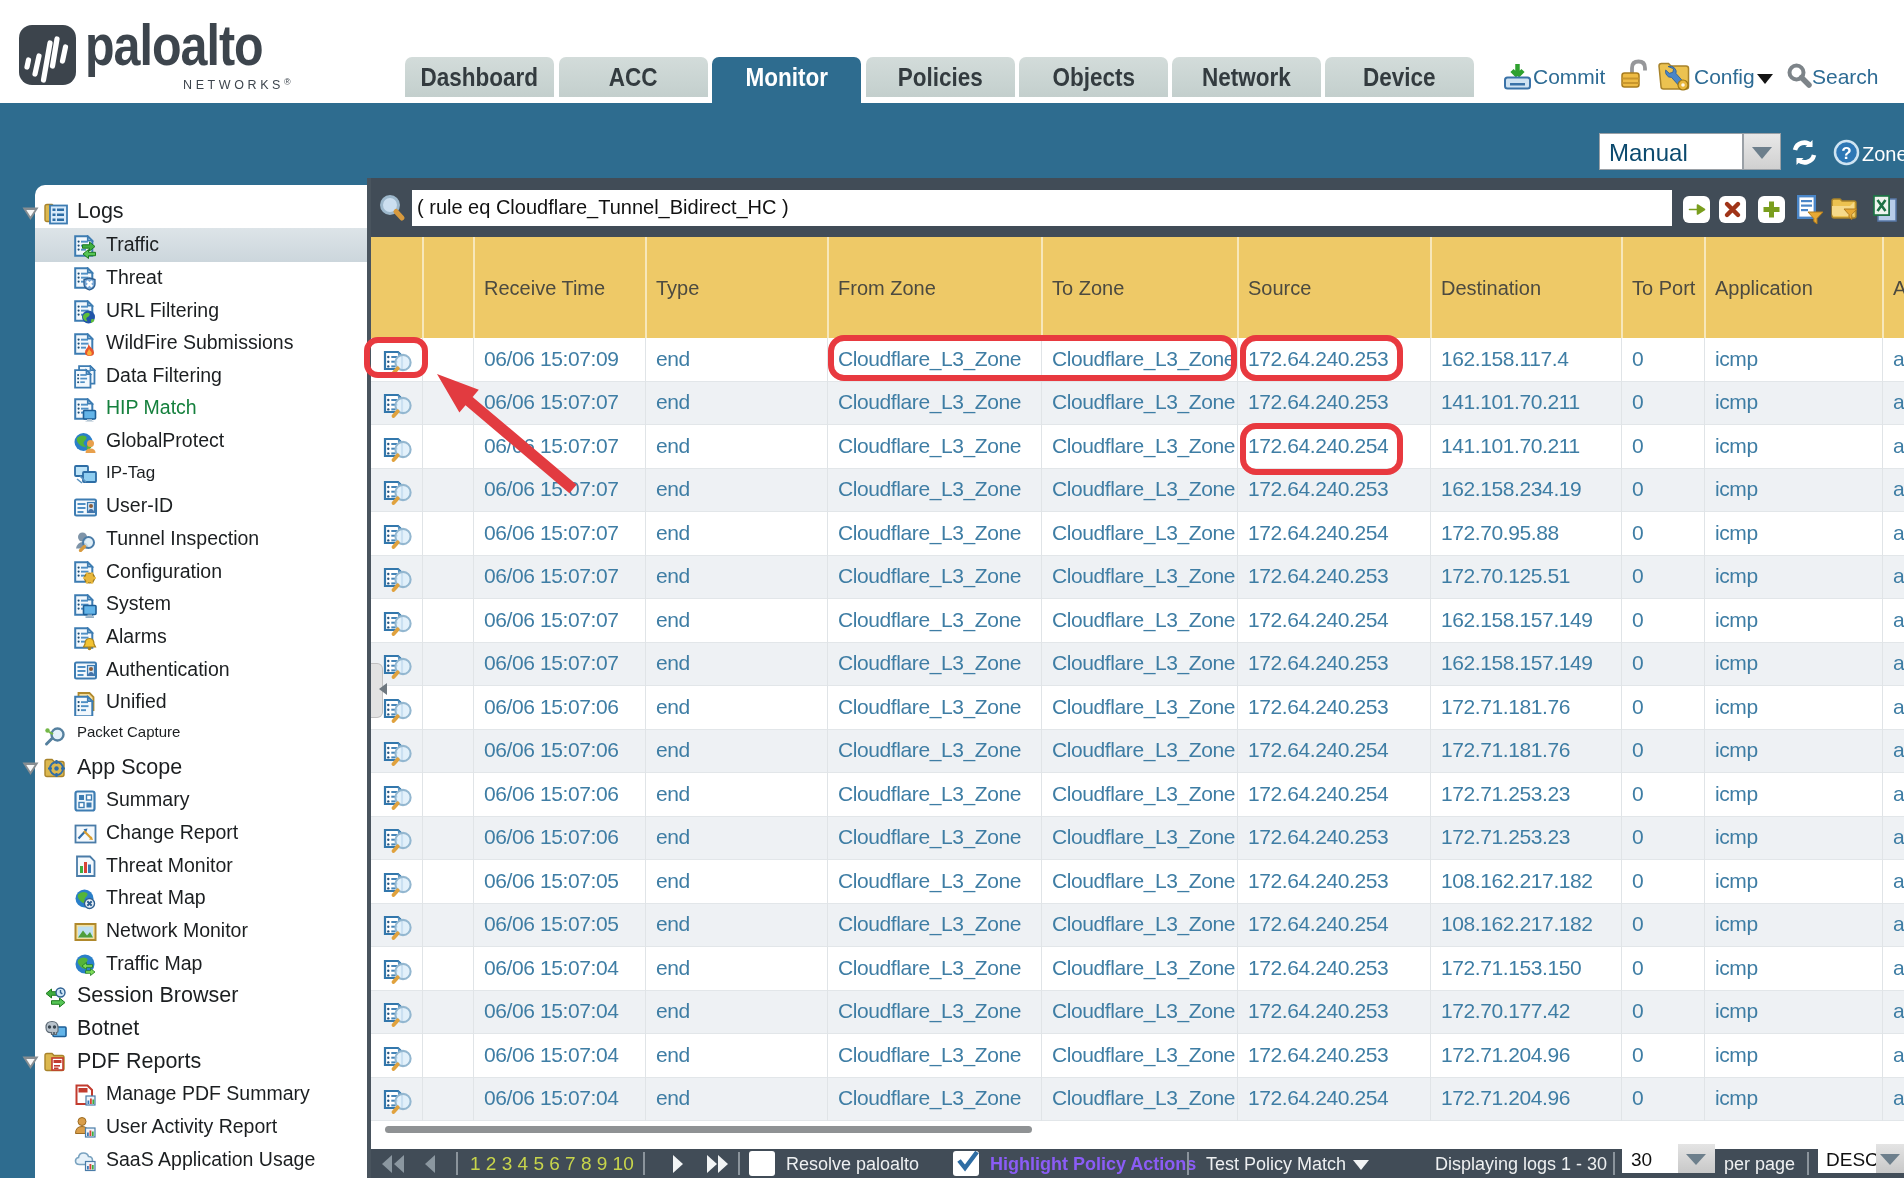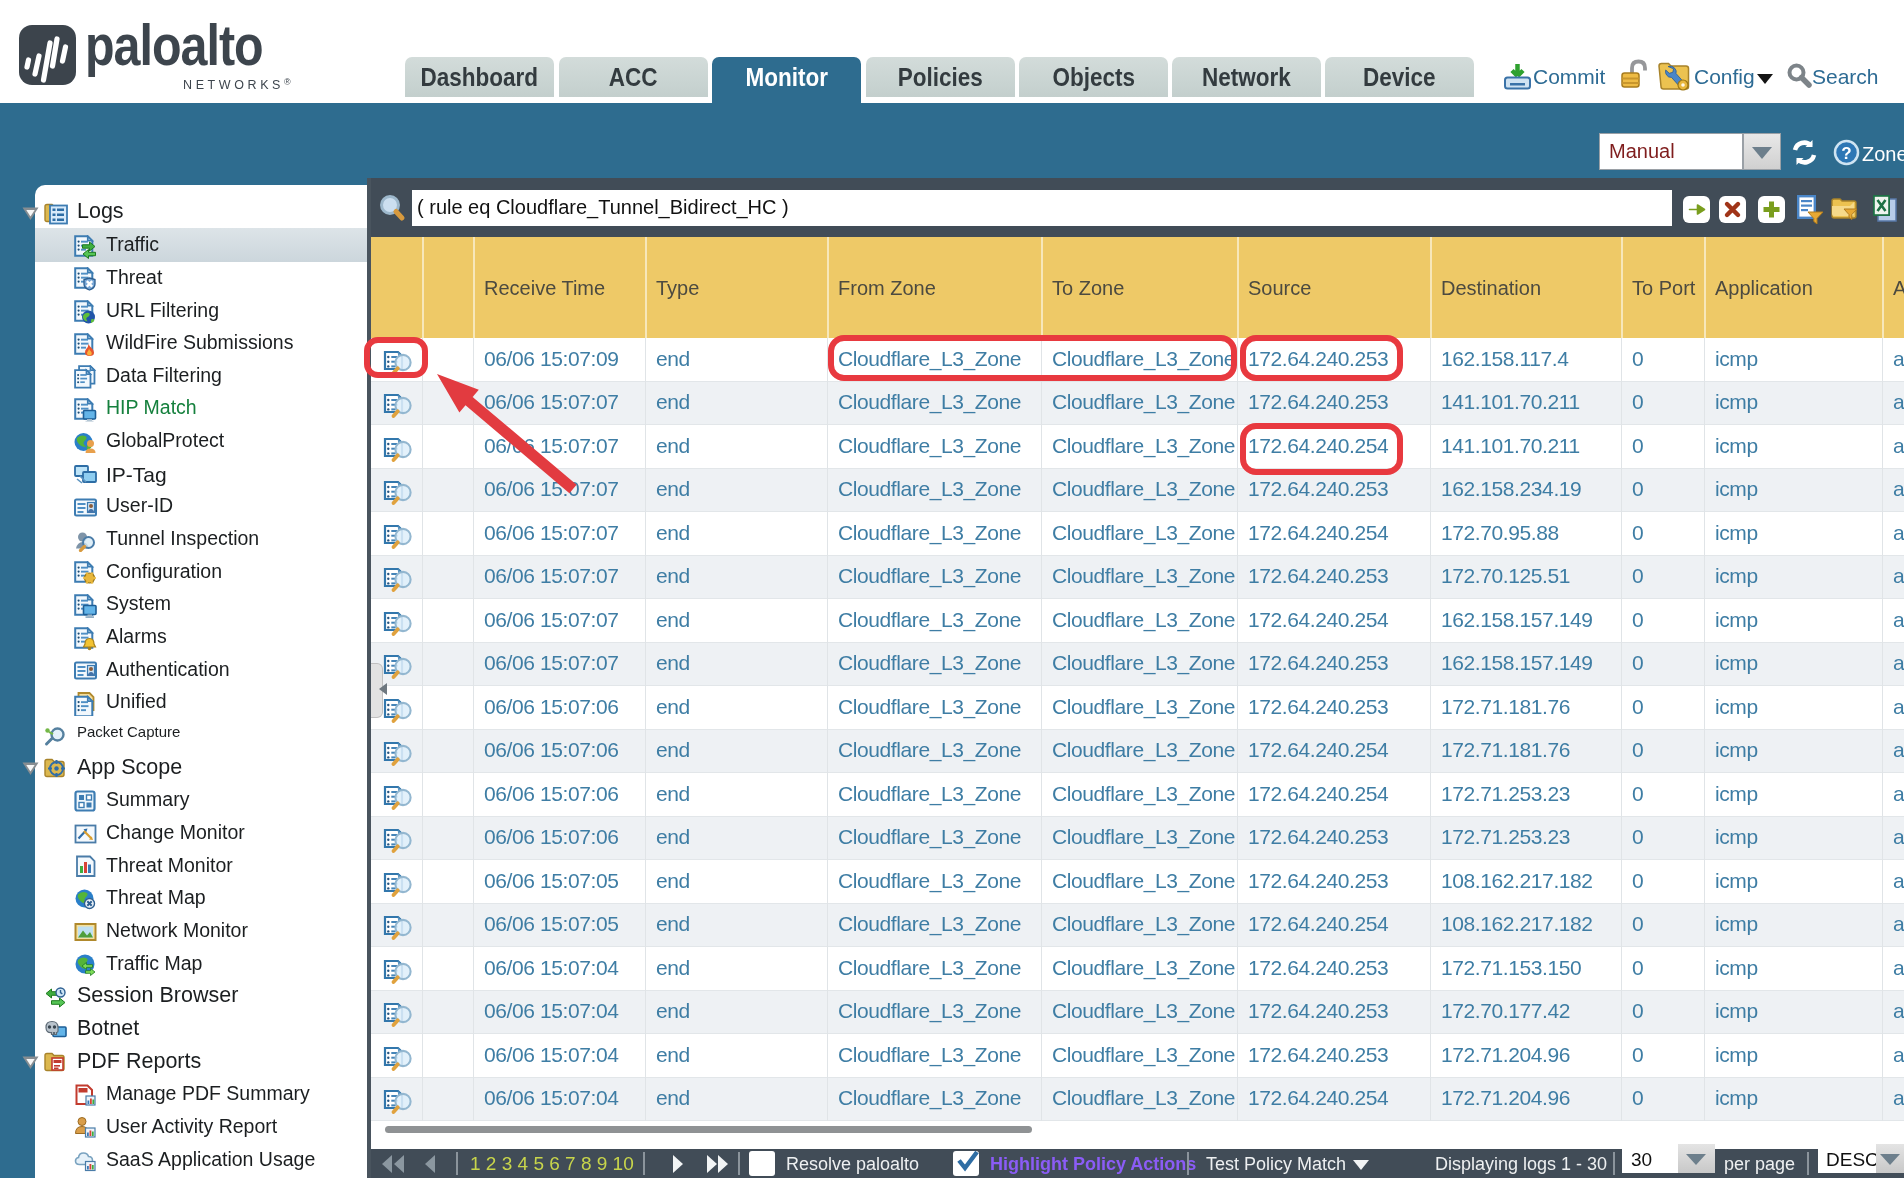--- a/index.html
+++ b/index.html
@@ -42,21 +42,21 @@
   </svg>
 <div style="position:absolute;left:1694px;top:66px;font-size:21px;line-height:1;color:#2d6b94">Config</div>
 <div style="position:absolute;left:1757px;top:74px;width:0;height:0;border:8px solid transparent;border-top:10px solid #141414"></div>
 <svg style="position:absolute;left:1786px;top:62px" width="26" height="27" viewBox="0 0 26 27">
     <circle cx="10.5" cy="10.5" r="7" fill="none" stroke="#7d8489" stroke-width="4"></circle>
     <path d="M15.5 15.5 l7.5 7.5" stroke="#7d8489" stroke-width="5.5" stroke-linecap="round"></path>
   </svg>
 <div style="position:absolute;left:1812px;top:66px;font-size:21px;line-height:1;color:#2d6b94">Search</div>
 <div style="position:absolute;left:0;top:103px;width:1904px;height:75px;background:#2e6c8f"></div>
 <div style="position:absolute;left:1599px;top:133px;width:144px;height:37px;background:#fff;border:1px solid #9aa0a6;box-sizing:border-box"></div>
-<div style="position:absolute;left:1609px;top:141px;font-size:20px;line-height:1;color:#7f1d1d">Manual</div>
+<div style="position:absolute;left:1609px;top:141px;font-size:24px;line-height:1;color:#0c4a6e">Manual</div>
 <div style="position:absolute;left:1743px;top:133px;width:38px;height:37px;background:linear-gradient(#e8e8e8,#d0d0d0);border:1px solid #9aa0a6;box-sizing:border-box"></div>
 <div style="position:absolute;left:1752px;top:147px;width:0;height:0;border:10px solid transparent;border-top:12px solid #6d7f8c"></div>
 <svg style="position:absolute;left:1791px;top:139px" width="27" height="27" viewBox="0 0 27 27">
     <path d="M4 11 a9.5 9.5 0 0 1 16 -4.5" fill="none" stroke="#fff" stroke-width="4.5"></path>
     <path d="M21.5 1 v7 h-7z" fill="#fff"></path>
     <path d="M23 16 a9.5 9.5 0 0 1 -16 4.5" fill="none" stroke="#fff" stroke-width="4.5"></path>
     <path d="M5.5 26 v-7 h7z" fill="#fff"></path>
   </svg>
 <svg style="position:absolute;left:1833px;top:139px" width="27" height="27" viewBox="0 0 27 27">
     <circle cx="13.5" cy="13.5" r="11.5" fill="#2d77b5" stroke="#cfe4f2" stroke-width="2.5"></circle>
@@ -864,21 +864,21 @@
       <path d="M13.5 13.5 q3 -0.5 4.5 1.5 q-1.5 3.5 -5 4 q-1 -2.5 0.5 -5.5z" fill="#54b438"></path>
       <circle cx="16.5" cy="12.5" r="3.5" fill="#e8a04c"></circle>
       <path d="M11.5 22 q0 -4.5 5 -4.5 q5 0 5 4.5 z" fill="#e8a04c"></path>
     </svg>
     <div style="position:absolute;left:71px;top:246.1px;font-size:19.5px;line-height:1;color:#1b1e20;white-space:nowrap">GlobalProtect</div>
     <svg style="position:absolute;left:39px;top:278.28px" width="23" height="23" viewBox="0 0 23 23">
       <rect x="1" y="3" width="13" height="10" rx="1" fill="#bee4f8" stroke="#2d6da5" stroke-width="1.8"></rect>
       <rect x="9" y="9" width="13" height="10" rx="1" fill="#8ecdf0" stroke="#2d6da5" stroke-width="1.8"></rect>
       <path d="M3 16 l5 4 M6 13 l6 6" stroke="#5a93c0" stroke-width="1.6"></path>
     </svg>
-    <div style="position:absolute;left:71px;top:278.8px;font-size:21px;line-height:1;color:#1b1e20;white-space:nowrap">IP-Tag</div>
+    <div style="position:absolute;left:71px;top:278.8px;font-size:17px;line-height:1;color:#1b1e20;white-space:nowrap">IP-Tag</div>
     <svg style="position:absolute;left:39px;top:310.93999999999994px" width="23" height="23" viewBox="0 0 23 23">
       <rect x="1" y="3.5" width="21" height="16" rx="1.5" fill="#f4f9fd" stroke="#3d7cb2" stroke-width="2"></rect>
       <rect x="3.5" y="7" width="8" height="2" fill="#4f8fc4"></rect>
       <rect x="3.5" y="11" width="8" height="2" fill="#4f8fc4"></rect>
       <rect x="3.5" y="15" width="6" height="2" fill="#4f8fc4"></rect>
       <rect x="13.5" y="6.5" width="7" height="10" fill="#cfe4f4" stroke="#3d7cb2" stroke-width="1.2"></rect>
       <circle cx="17" cy="10" r="2" fill="#8a5d3b"></circle>
       <path d="M13.8 16.5 q0.5 -3.5 3.2 -3.5 q2.7 0 3.2 3.5z" fill="#4472a8"></path>
     </svg>
     <div style="position:absolute;left:71px;top:311.4px;font-size:19.5px;line-height:1;color:#1b1e20;white-space:nowrap">User-ID</div>
@@ -995,21 +995,21 @@
       <rect x="12.5" y="12.5" width="5" height="5" fill="#3d7cb2"></rect>
     </svg>
     <div style="position:absolute;left:71px;top:605.3px;font-size:19.5px;line-height:1;color:#1b1e20;white-space:nowrap">Summary</div>
     <svg style="position:absolute;left:39px;top:637.54px" width="23" height="22" viewBox="0 0 23 22">
       <rect x="1.5" y="2.5" width="20" height="17" fill="#f4f9fd" stroke="#4a7ca8" stroke-width="1.8"></rect>
       <path d="M4.5 15.5 l7 -7.5" stroke="#2f6da8" stroke-width="2.2"></path>
       <path d="M13.5 5.5 l-4 0.8 l2.7 3z" fill="#2f6da8"></path>
       <path d="M10 8 l7 7" stroke="#d99e2e" stroke-width="2.2"></path>
       <path d="M19 17 l-4 -0.6 l2.8 -3z" fill="#d99e2e"></path>
     </svg>
-    <div style="position:absolute;left:71px;top:638.0px;font-size:19.5px;line-height:1;color:#1b1e20;white-space:nowrap">Change Monitor</div>
+    <div style="position:absolute;left:71px;top:638.0px;font-size:19.5px;line-height:1;color:#1b1e20;white-space:nowrap">Change Report</div>
     <svg style="position:absolute;left:39px;top:670.1999999999999px" width="23" height="23" viewBox="0 0 23 23">
       <path d="M3 1.5 h13 l4.5 4.5 v15 h-17.5z" fill="#f4f9fd" stroke="#4a7ca8" stroke-width="1.8"></path>
       <rect x="6" y="11" width="3" height="7" fill="#3fae3f"></rect>
       <rect x="10" y="7" width="3" height="11" fill="#d84338"></rect>
       <rect x="14" y="9.5" width="3" height="8.5" fill="#3a78b5"></rect>
     </svg>
     <div style="position:absolute;left:71px;top:670.7px;font-size:19.5px;line-height:1;color:#1b1e20;white-space:nowrap">Threat Monitor</div>
     <svg style="position:absolute;left:39px;top:702.8599999999999px" width="22" height="22" viewBox="0 0 22 22">
       <circle cx="10.5" cy="10.5" r="9" fill="#2a7fc9"></circle>
       <path d="M4 6.5 q4 -3.5 8 -2 q3 1.5 0.5 4 q-3 2.5 -1.5 4.5 l2 2.5 q-5 0 -7.5 -3.5 q-2.5 -3 -1.5 -5.5z" fill="#54b438"></path>

